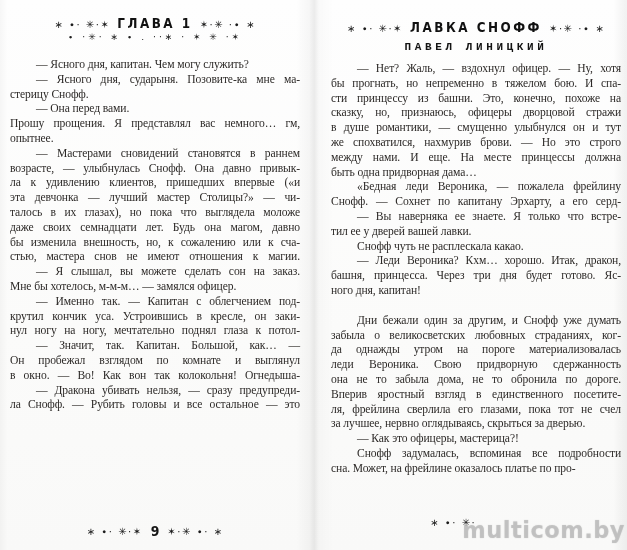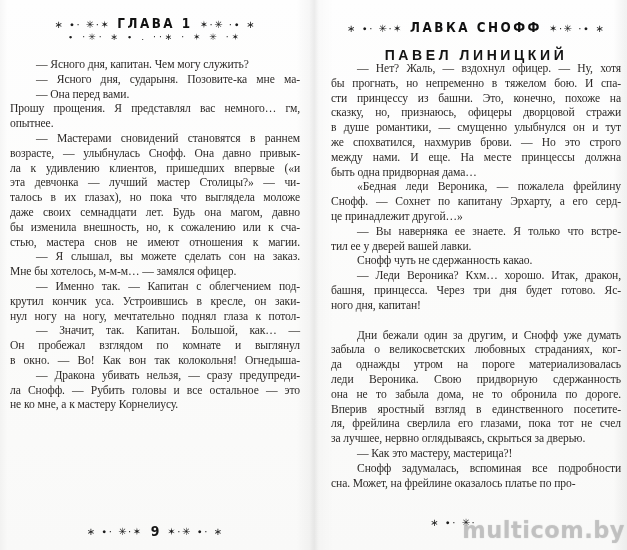--- a/index.html
+++ b/index.html
@@ -82,24 +82,24 @@
     letter-spacing: 1.5px;
     color: #1b1b1b;
     white-space: nowrap;
   }
   .stars-row2 {
     margin-top: 1px;
     font-size: 9px;
     letter-spacing: 3px;
   }
   .author-line {
-    margin-top: 12px;
-    font-family: Liberation Sans, sans-serif;
-    font-weight: 700;
-    font-size: 14px;
+    margin-top: 6px;
+    font-family: Liberation Mono, monospace;
+    font-weight: 700;
+    font-size: 11px;
     letter-spacing: 3.6px;
     color: #141414;
   }
 
   
   .page-body {
     position: absolute;
     left: 0; right: 0;
   }
   .page-left  .page-body { top: 58px; }
@@ -168,20 +168,21 @@
       </div>
       <div class="stars stars-row2">∙ ·✳· ∗ ∙ . ··∗ · ✶ ✳ ·✶</div>
     </div>
 
     <div class="page-body">
         <div class="para">
           <div class="line first last">— Ясного дня, капитан. Чем могу служить?</div>
         </div>
         <div class="para">
           <div class="line first">— Ясного дня, сударыня. Позовите-ка мне ма-</div>
+          <div class="line last">стерицу Снофф.</div>
         </div>
         <div class="para">
           <div class="line first last">— Она перед вами.</div>
         </div>
         <div class="para">
           <div class="line">Прошу прощения. Я представлял вас немного… гм,</div>
           <div class="line last">опытнее.</div>
         </div>
         <div class="para">
           <div class="line first">— Мастерами сновидений становятся в раннем</div>
@@ -203,21 +204,20 @@
           <div class="line">нул ногу на ногу, мечтательно поднял глаза к потол-</div>
         </div>
         <div class="para">
           <div class="line first">— Значит, так. Капитан. Большой, как… —</div>
           <div class="line">Он пробежал взглядом по комнате и выглянул</div>
           <div class="line">в окно. — Во! Как вон так колокольня! Огнедыша-</div>
         </div>
         <div class="para">
           <div class="line first">— Дракона убивать нельзя, — сразу предупреди-</div>
           <div class="line">ла Снофф. — Рубить головы и все остальное — это</div>
-          <div class="line last">не ко мне, а к мастеру Корнелиусу.</div>
         </div>
       </div>
 
     <div class="page-footer">
       <span class="stars">∗ ∙· ✳·✶</span>
       <span class="page-number">9</span>
       <span class="stars">✶·✳ ∙· ∗</span>
     </div>
   </div>
 
@@ -238,47 +238,46 @@
           <div class="line">сти принцессу из башни. Это, конечно, похоже на</div>
           <div class="line">сказку, но, признаюсь, офицеры дворцовой стражи</div>
           <div class="line">в душе романтики, — смущенно улыбнулся он и тут</div>
           <div class="line">же спохватился, нахмурив брови. — Но это строго</div>
           <div class="line">между нами. И еще. На месте принцессы должна</div>
           <div class="line last">быть одна придворная дама…</div>
         </div>
         <div class="para">
           <div class="line first">«Бедная леди Вероника, — пожалела фрейлину</div>
           <div class="line">Снофф. — Сохнет по капитану Эрхарту, а его серд-</div>
-          <div class="line last">це принадлежит другой…»</div>
         </div>
         <div class="para">
           <div class="line first">— Вы наверняка ее знаете. Я только что встре-</div>
           <div class="line last">тил ее у дверей вашей лавки.</div>
         </div>
         <div class="para">
-          <div class="line first last">Снофф чуть не сдержанность какао.</div>
+          <div class="line first last">Снофф чуть не расплескала какао.</div>
         </div>
         <div class="para">
           <div class="line first">— Леди Вероника? Кхм… хорошо. Итак, дракон,</div>
           <div class="line">башня, принцесса. Через три дня будет готово. Яс-</div>
           <div class="line last">ного дня, капитан!</div>
         </div>
         <div class="section-gap"></div>
         <div class="para">
           <div class="line first">Дни бежали один за другим, и Снофф уже думать</div>
           <div class="line">забыла о великосветских любовных страданиях, ког-</div>
           <div class="line">да однажды утром на пороге материализовалась</div>
           <div class="line">леди Вероника. Свою придворную сдержанность</div>
           <div class="line">она не то забыла дома, не то обронила по дороге.</div>
           <div class="line">Вперив яростный взгляд в единственного посетите-</div>
           <div class="line">ля, фрейлина сверлила его глазами, пока тот не счел</div>
           <div class="line last">за лучшее, нервно оглядываясь, скрыться за дверью.</div>
         </div>
         <div class="para">
-          <div class="line first last">— Как это мастеру, мастерица?!</div>
+          <div class="line first last">— Как это офицеры, мастерица?!</div>
         </div>
         <div class="para">
           <div class="line first">Снофф задумалась, вспоминая все подробности</div>
           <div class="line last">сна. Может, на фрейлине оказалось платье по про-</div>
         </div>
       </div>
 
     <div class="stars footer-right-stars">∗ ∙· ✳·</div>
   </div>
 

